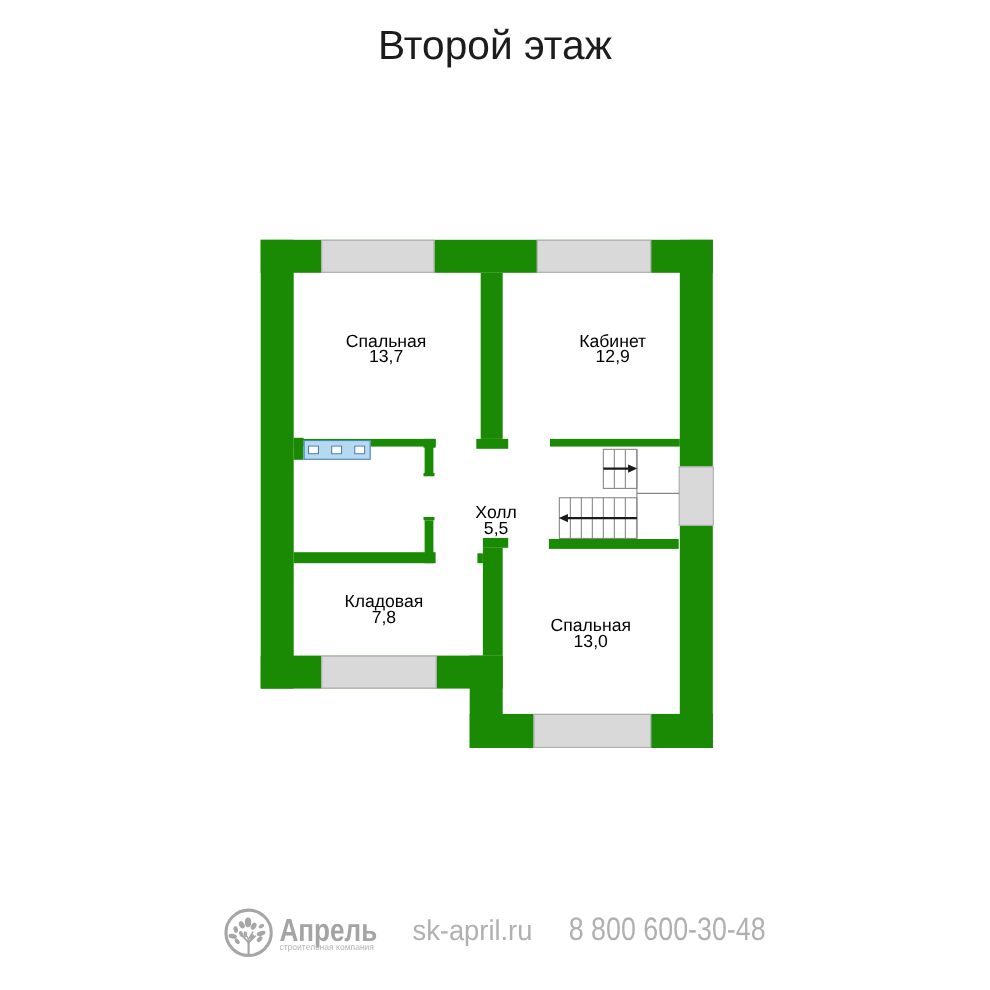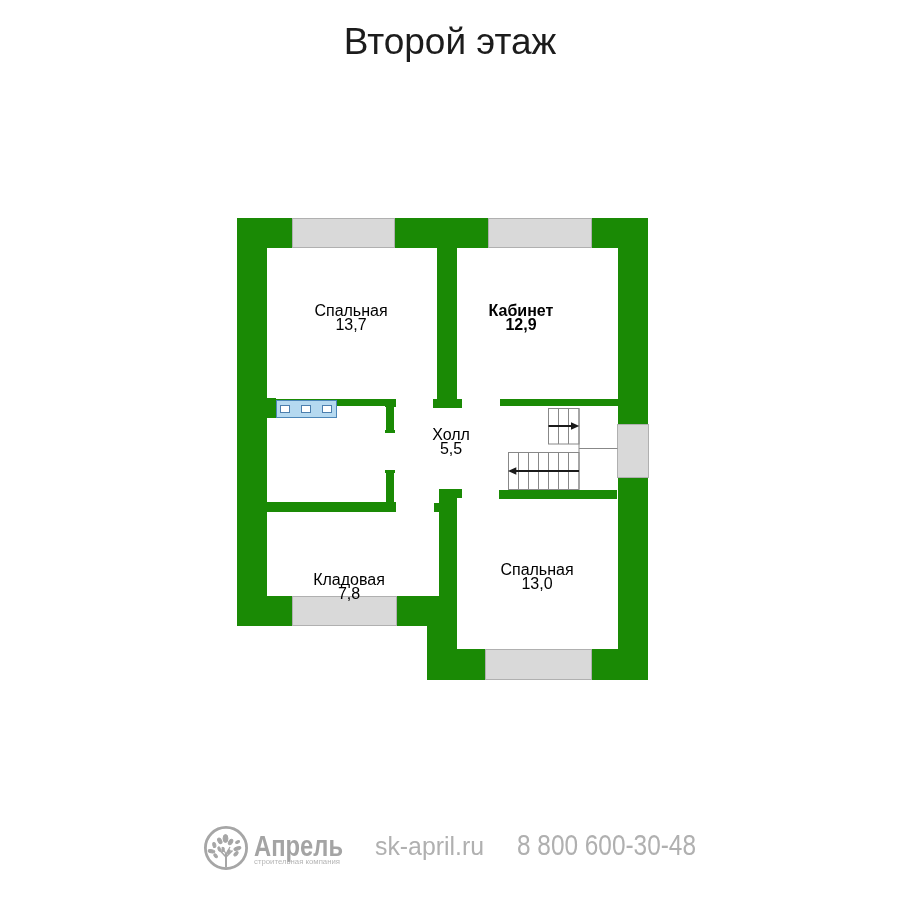--- a/index.html
+++ b/index.html
@@ -105,26 +105,26 @@
   </g>
 
   <g stroke="#1a1a1a" fill="#1a1a1a">
     <line x1="84" y1="71" x2="20.5" y2="71" stroke-width="2"></line>
     <path d="M 13 71 L 21.3 67.2 L 21.3 74.8 Z" stroke="none"></path>
   </g>
 </svg>
 
 <div class="lbl" style="left:276px;top:304px;">Спальная<br>13,7</div>
 
-<div class="lbl" style="left:446px;top:304px;font-weight:bold;">Кабинет<br>12,9</div>
+<div class="lbl" style="left:482px;top:304px;">Кабинет<br>12,9</div>
 
 
-<div class="lbl" style="left:376px;top:428px;">Холл<br>5,5</div>
+<div class="lbl" style="left:376px;top:460px;">Холл<br>5,5</div>
 
-<div class="lbl" style="left:274px;top:541px;margin-top:32px;">Кладовая<br>7,8</div>
+<div class="lbl" style="left:274px;top:541px;">Кладовая<br>7,8</div>
 
 <div class="lbl" style="left:462px;top:563px;">Спальная<br>13,0</div>
 
 <svg class="abs" style="left:0;top:800px;" width="900" height="100" viewBox="0 0 900 100">
 
   <circle cx="226" cy="48" r="20.6" fill="none" stroke="#a6a6a6" stroke-width="2.8"></circle>
 
   <g stroke="#a6a6a6" fill="#a6a6a6">
     <line x1="226" y1="67.6" x2="226" y2="54" stroke-width="2"></line>
     <line x1="226" y1="57" x2="219.5" y2="50" stroke-width="1.6"></line>

